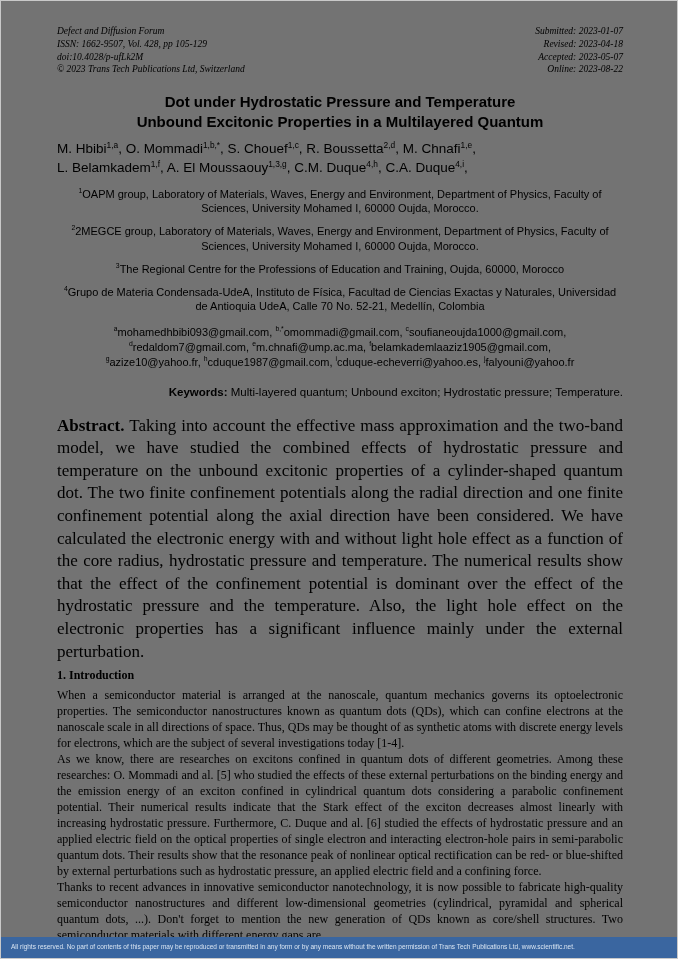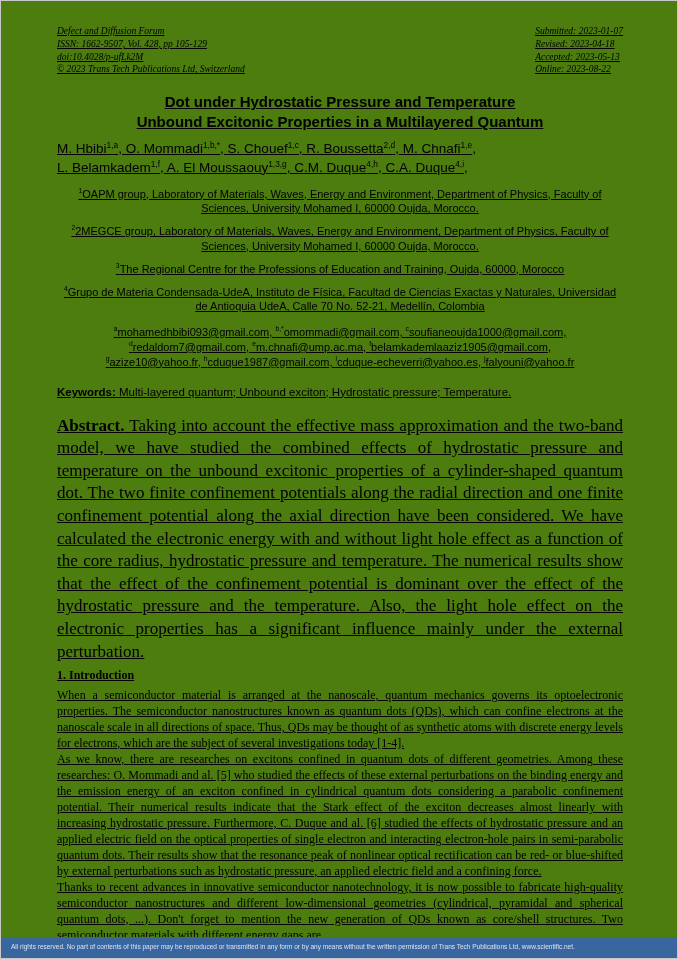--- a/index.html
+++ b/index.html
@@ -1,34 +1,33 @@
 <!DOCTYPE html>
 <html><head>
 <meta charset="utf-8">
 <style>
   html,body{margin:0;padding:0;background:#ededed;}
   .page{
-    width:678px;height:959px;background:#4d7c0f;position:relative;margin:0 auto;
+    width:678px;height:959px;background:#737373;position:relative;margin:0 auto;
     box-sizing:border-box;border:1px solid #c9c9c9;overflow:hidden;
     padding:24px 54px 0 56px;color:#000;
     font-family:"Liberation Serif", serif;
-    text-decoration:underline;
   }
   .hdr{display:flex;justify-content:space-between;font-style:italic;font-size:9.5px;line-height:1.35;}
-  .hdr .right{text-align:left;}
+  .hdr .right{text-align:right;}
   .title{margin:16px 0 0 0;text-align:center;font-family:"Liberation Sans",sans-serif;
     font-weight:bold;font-size:15px;line-height:1.32;}
   .authors{margin-top:8px;text-align:left;font-family:"Liberation Sans",sans-serif;
     font-size:13.5px;line-height:1.4;}
   sup{font-size:62%;line-height:0;}
   .affil{margin-top:9px;text-align:center;font-family:"Liberation Sans",sans-serif;
     font-size:11px;line-height:1.3;}
   .emails{margin-top:11px;text-align:center;font-family:"Liberation Sans",sans-serif;
     font-size:11px;line-height:1.36;}
-  .keywords{margin-top:15px;font-family:"Liberation Sans",sans-serif;font-size:11.5px;line-height:1.3;}
+  .keywords{margin-top:15px;font-family:"Liberation Sans",sans-serif;font-size:11.5px;line-height:1.3;text-align:right;}
   .b{font-weight:bold;}
   .abstract{margin-top:15px;font-size:17px;line-height:1.33;text-align:justify;}
   .sec-heading{margin-top:5px;font-size:12px;font-weight:bold;}
   .bodyp{margin:0;font-size:12px;line-height:1.33;text-align:justify;}
   .bodyp:first-of-type{margin-top:5px;}
   .footer{
     position:absolute;left:0;bottom:0;width:100%;height:21px;box-sizing:border-box;
     background:#3a66a0;color:#d8e4f2;font-family:"Liberation Sans",sans-serif;
     font-size:6.5px;line-height:1.3;padding:3px 10px;display:flex;align-items:center;
   }
@@ -41,21 +40,21 @@
   <div class="hdr">
     <div class="left">
       <div>Defect and Diffusion Forum</div>
       <div>ISSN: 1662-9507, Vol. 428, pp 105-129</div>
       <div>doi:10.4028/p-ufLk2M</div>
       <div>© 2023 Trans Tech Publications Ltd, Switzerland</div>
     </div>
     <div class="right">
       <div>Submitted: 2023-01-07</div>
       <div>Revised: 2023-04-18</div>
-      <div>Accepted: 2023-05-13</div>
+      <div>Accepted: 2023-05-07</div>
       <div>Online: 2023-08-22</div>
     </div>
   </div>
 
   <div class="title">
     <div>Dot under Hydrostatic Pressure and Temperature</div>
     <div>Unbound Excitonic Properties in a Multilayered Quantum</div>
   </div>
 
   <div class="authors">

